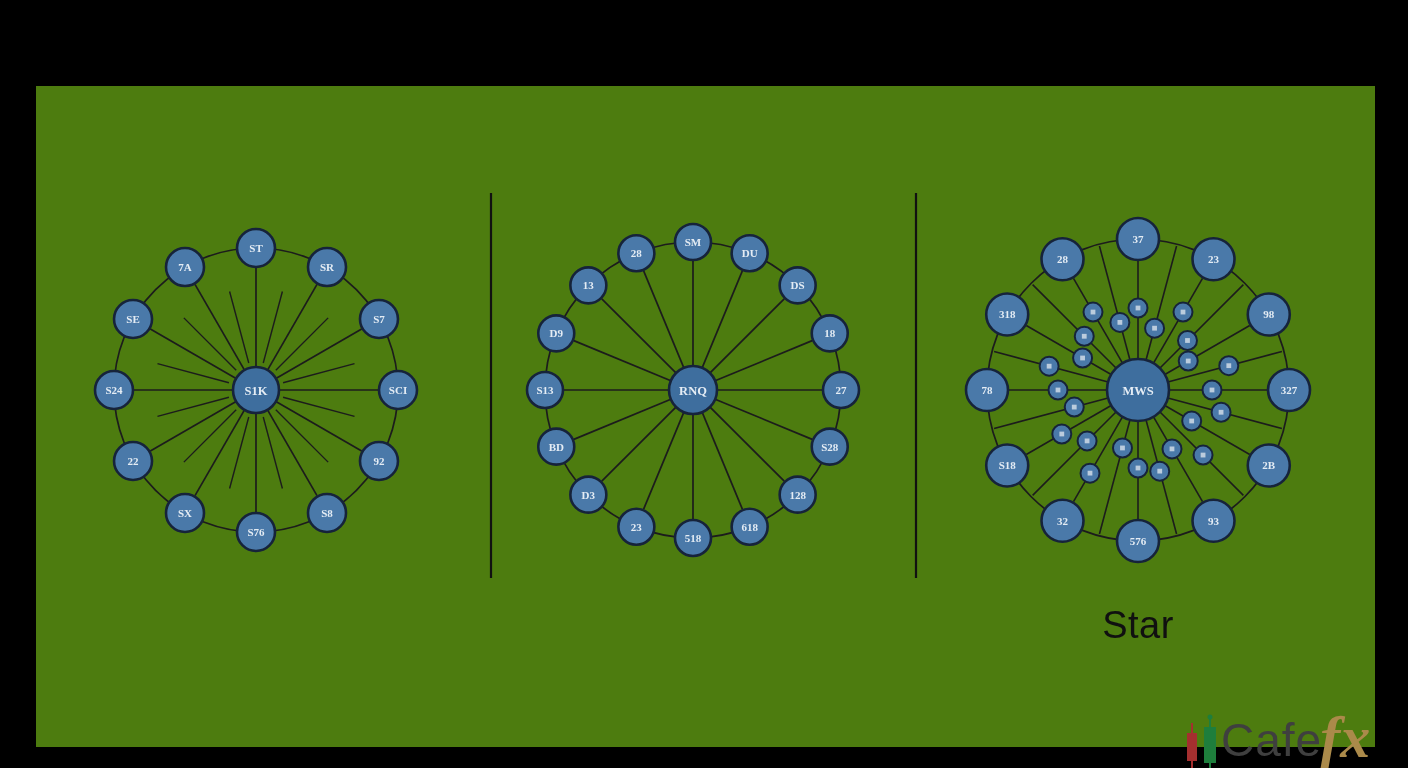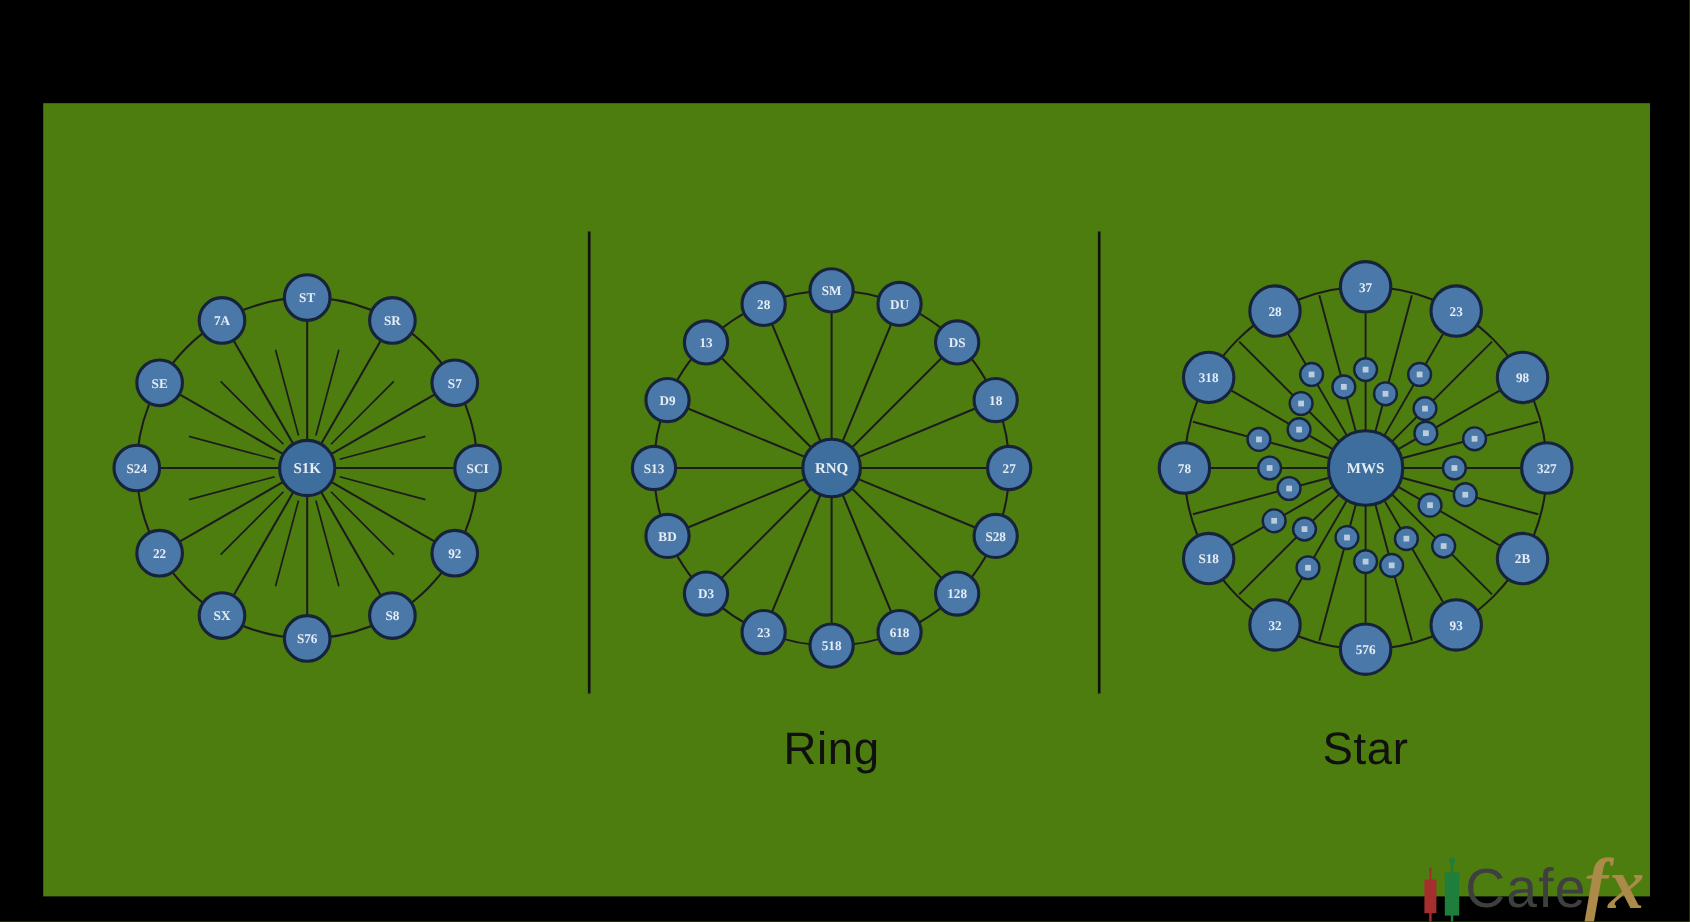--- a/index.html
+++ b/index.html
@@ -232,21 +232,20 @@
       <text x="971.2301640285498" y="383.46" text-anchor="middle" font-size="11" font-family="Liberation Serif, serif" font-weight="600" fill="#e4ecf4">S18</text>
       <circle cx="951" cy="304" r="21" fill="#4a79a9" stroke="#16233a" stroke-width="2.6"></circle>
       <text x="951" y="307.96" text-anchor="middle" font-size="11" font-family="Liberation Serif, serif" font-weight="600" fill="#e4ecf4">78</text>
       <circle cx="971.2301640285498" cy="228.5" r="21" fill="#4a79a9" stroke="#16233a" stroke-width="2.6"></circle>
       <text x="971.2301640285498" y="232.46" text-anchor="middle" font-size="11" font-family="Liberation Serif, serif" font-weight="600" fill="#e4ecf4">318</text>
       <circle cx="1026.5" cy="173.2301640285498" r="21" fill="#4a79a9" stroke="#16233a" stroke-width="2.6"></circle>
       <text x="1026.5" y="177.19016402854982" text-anchor="middle" font-size="11" font-family="Liberation Serif, serif" font-weight="600" fill="#e4ecf4">28</text>
       <circle cx="1102" cy="304" r="31" fill="#3e6e9e" stroke="#16233a" stroke-width="2.6"></circle>
       <text x="1102" y="308.5" text-anchor="middle" font-size="12.5" font-family="Liberation Serif, serif" font-weight="600" fill="#e4ecf4">MWS</text>
     </svg>
-  <div class="panel-title t1">Ring</div>
   <div class="panel-title t2">Star</div>
 </div>
 
 <div class="logo">
   <svg class="logo-candles" width="38" height="62">
     <line id="wick-red" x1="9" y1="10" x2="9" y2="56" stroke-width="2" stroke="#a52f2f"></line>
     <rect id="body-red" x="4" y="20" width="10" height="28" fill="#a52f2f"></rect>
     <line id="wick-green" x1="27" y1="2" x2="27" y2="58" stroke-width="2" stroke="#1e7e3c"></line>
     <circle id="dot-green" cx="27" cy="4" r="2.5" fill="#1e7e3c"></circle>
     <rect id="body-green" x="21" y="14" width="12" height="36" fill="#1e7e3c"></rect>

